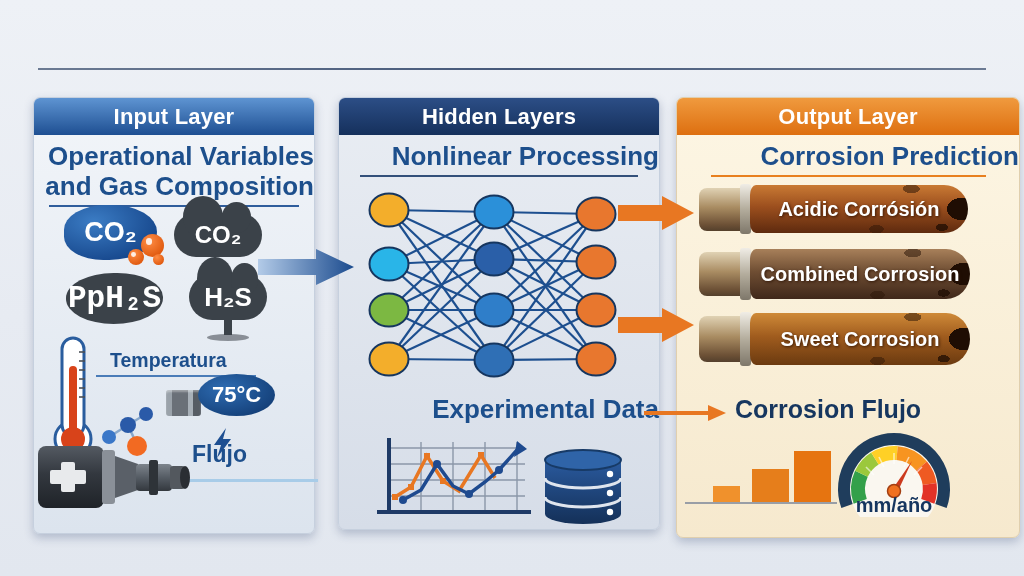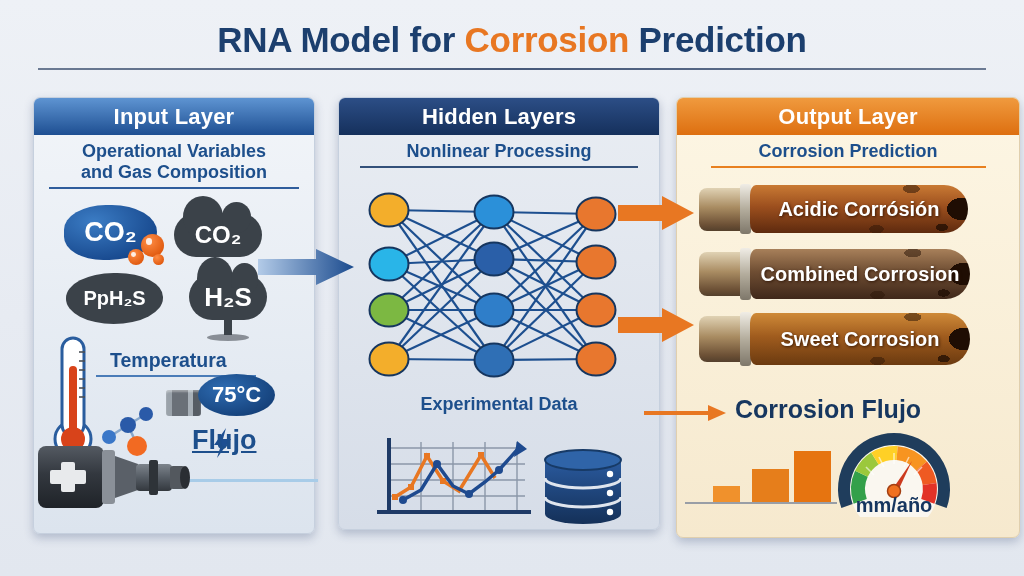--- a/index.html
+++ b/index.html
@@ -13,21 +13,21 @@
   .title .hl { color:#e87722; }
   .title-rule { position:absolute; top:68px; left:38px; width:948px; height:2px;
                 background:linear-gradient(90deg,#6b7a93,#45587a 50%,#6b7a93); }
 
   
   .panel { position:absolute; border-radius:7px; border:1px solid #c6d0de;
            box-shadow:0 4px 10px rgba(50,70,110,0.28); }
   .panel-header { height:37px; border-radius:6px 6px 0 0; display:flex;
                   align-items:center; justify-content:center; color:#fff;
                   font-weight:bold; font-size:22px; letter-spacing:0.2px; }
-  .subtitle { text-align:center; color:#1d4f8c; font-weight:bold; font-size:18px;
+  .subtitle { text-align:right; color:#1d4f8c; font-weight:bold; font-size:26px;
               line-height:1.16; margin-top:6px; }
   .sub-underline { height:2px; margin:4px auto 0; }
 
   .input-panel  { left:33px;  top:97px; width:282px; height:437px;
                   background:linear-gradient(180deg,#f2f5f9,#dce4ee); }
   .input-panel .panel-header  { background:linear-gradient(180deg,#5e94d2,#1e4f92); }
   .input-panel .sub-underline { width:250px; background:#2f5d9c; }
 
   .hidden-panel { left:338px; top:97px; width:322px; height:433px;
                   background:linear-gradient(180deg,#e9edf3,#d6dde8); }
@@ -39,21 +39,21 @@
   .output-panel .panel-header { background:linear-gradient(180deg,#f09a3e,#dd6f10); }
   .output-panel .sub-underline{ width:275px; background:#e8801f; }
 
   .abs { position:absolute; }
 
   
   .blob { position:absolute; display:flex; align-items:center; justify-content:center;
           color:#fff; font-weight:bold; }
   .blob-blue { background:radial-gradient(ellipse at 32% 30%,#3b7cc4,#15458a 80%);
                border-radius:48% 52% 55% 45%; font-size:27px; }
-  .blob-dark { background:#3b4249; border-radius:50% 48% 52% 50%; font-size:20px; }
+  .blob-dark { background:#3b4249; border-radius:50% 48% 52% 50%; font-size:31px;font-family:Liberation Mono, monospace; }
   .cloud { position:absolute; background:#3b4249; border-radius:26px; display:flex;
            align-items:center; justify-content:center; color:#fff; font-weight:bold; }
   .cloud::before { content:""; position:absolute; background:#3b4249; border-radius:50%;
                    width:46%; height:95%; top:-38%; left:10%; }
   .cloud::after  { content:""; position:absolute; background:#3b4249; border-radius:50%;
                    width:34%; height:70%; top:-24%; right:12%; }
   .cloud span { position:relative; z-index:2; }
   .bubble { position:absolute; border-radius:50%;
             background:radial-gradient(circle at 35% 30%,#ff8d45,#e05a10 75%); }
   .bubble i { position:absolute; width:30%; height:30%; left:20%; top:18%;
@@ -97,21 +97,20 @@
   .bar { position:absolute; }
   .bar-base { position:absolute; background:#999ea6; }
 
   .arrow { position:absolute; z-index:6; }
 </style>
 </head>
 <body>
 
 <div class="stage">
 
-  <div class="title"><span>RNA</span><span> Model for </span><span class="hl">Corrosion</span><span> Prediction</span></div>
   <div class="title-rule"></div>
 
   <div class="panel input-panel">
     <div class="panel-header">Input Layer</div>
     <div class="subtitle">
       <div>Operational Variables</div>
       <div>and Gas Composition</div>
     </div>
     <div class="sub-underline"></div>
 
@@ -170,21 +169,21 @@
         <line x1="11" y1="34" x2="30" y2="22"></line>
           <line x1="30" y1="22" x2="48" y2="11"></line>
         <line x1="30" y1="22" x2="39" y2="42"></line>
       </g>
       <circle cx="11" cy="34" r="7" fill="#3a77c8"></circle>
       <circle cx="30" cy="22" r="8" fill="#2a5aa8"></circle>
       <circle cx="48" cy="11" r="7" fill="#2a5aa8"></circle>
       <circle cx="39" cy="43" r="10" fill="#f26a22"></circle>
     </svg>
 
-    <div class="label-blue" style="left:158px; top:327px; font-size:27px;text-decoration:underline;">Flujo</div>
+    <div class="label-blue" style="left:158px; top:343px; font-size:23px;">Flujo</div>
     <div class="rule-light" style="left:148px; top:381px; width:136px; height:2.5px;"></div>
 
     <svg class="abs" style="left:2px; top:338px;" width="160" height="84" viewBox="0 0 160 84">
       <defs>
         <linearGradient id="vg1" x1="0" y1="0" x2="0" y2="1">
           <stop offset="0" stop-color="#545a62"></stop>
             <stop offset="0.45" stop-color="#33383f"></stop>
             <stop offset="1" stop-color="#1f2328"></stop>
         </linearGradient>
         <linearGradient id="vg2" x1="0" y1="0" x2="0" y2="1">

